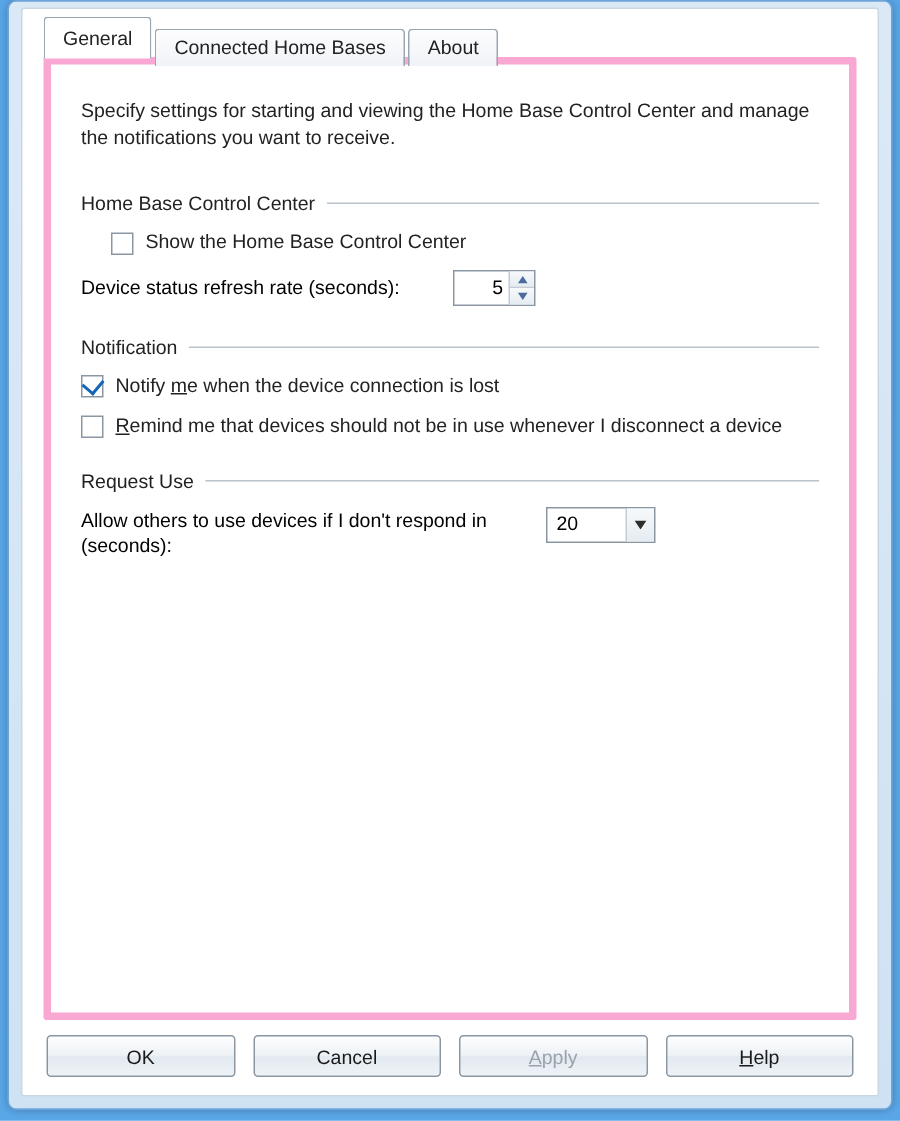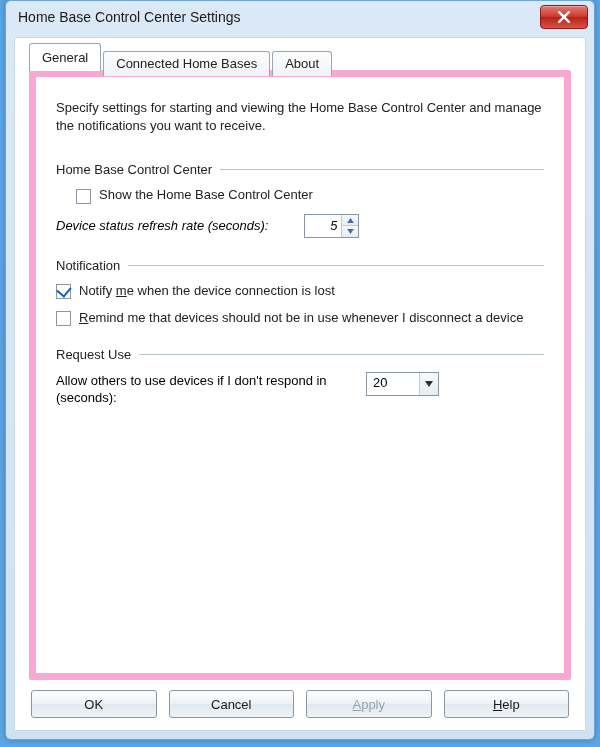--- a/index.html
+++ b/index.html
@@ -75,21 +75,21 @@
     top: 6px;
   }
   .tab.active {
     background: #ffffff;
     padding-top: 6px;
     padding-bottom: 6px;
     top: 1px;
     z-index: 3;
   }
   .tabpane {
-    border: 7px solid #f9a8d4;
+    border: 5px solid #f9a8d4;
     flex: 1;
     background: #ffffff;
     border-radius: 0 2px 2px 2px;
     padding: 22px 20px 20px 20px;
     position: relative;
     z-index: 1;
   }
   .intro { color: #222; margin-bottom: 28px; line-height: 1.35; }
   .group { margin-bottom: 20px; }
   .group-header {
@@ -107,21 +107,21 @@
   }
   .row .cb.checked::after {
     content:""; position:absolute; left:2px; top:-1px; width:8px; height:10px;
     border-right:2px solid #1266b4; border-bottom:2px solid #1266b4;
     transform: rotate(40deg);
   }
   .row.indent { margin-left: 20px; align-items: center; }
   .row-label { color:#222; line-height:1.3; }
   .row-label .ul { text-decoration: underline; }
   .focus-dotted { outline: 1px dotted #555; outline-offset: 0; }
-  .refresh-row { display:flex; align-items:center; margin-top:8px;font-style:italic; }
+  .refresh-row { display:flex; align-items:center; margin-top:8px; }
   .refresh-row .label { flex: 0 0 auto; }
   .spinner {
     margin-left: 36px;
     display:flex; align-items:stretch;
     border:1px solid #8a97a3; height:22px; background:#fff;
   }
   .spinner input {
     width:28px; border:none; text-align:right; padding:0 4px;
     font: inherit; outline:none; background:transparent;
   }
@@ -149,28 +149,20 @@
     display:flex; align-items:center; justify-content:center;
     color:#1a1a1a; font-size:13px;
   }
   .btn.disabled { color:#9aa3ab; }
   .btn .ul { text-decoration: underline; }
 </style>
 </head>
 <body>
 
 <div class="window">
-  <div class="titlebar">
-    <span class="title-text">Home Base Control Center Settings</span>
-    <div class="close-btn">
-      <svg viewBox="0 0 10 10">
-          <path d="M1 1 L9 9 M9 1 L1 9" stroke="#fff" stroke-width="2" stroke-linecap="round"></path>
-        </svg>
-    </div>
-  </div>
 
   <div class="client">
 
     <div class="tabstrip">
       <div class="tab active">General</div>
       <div class="tab">Connected Home Bases</div>
       <div class="tab">About</div>
     </div>
 
     <div class="tabpane">

